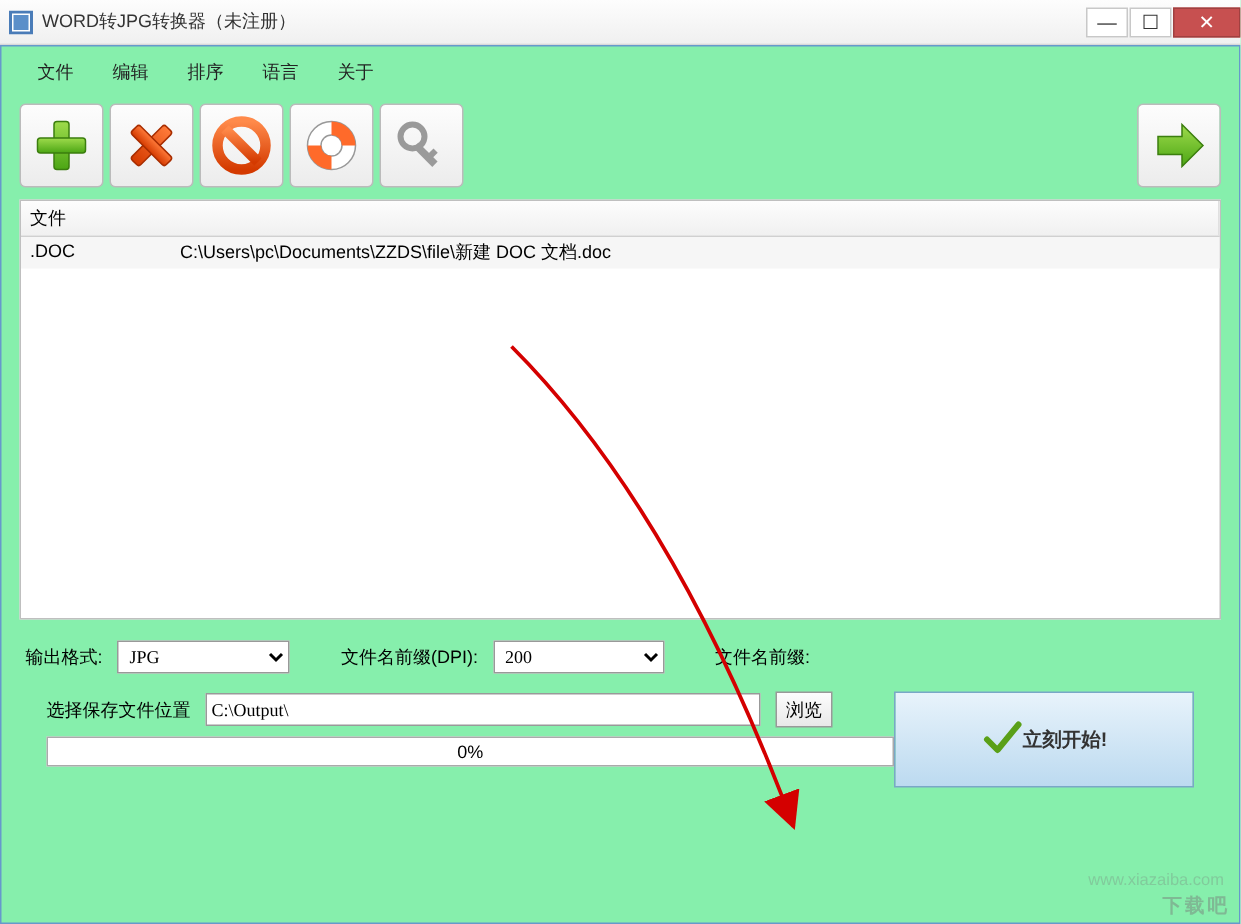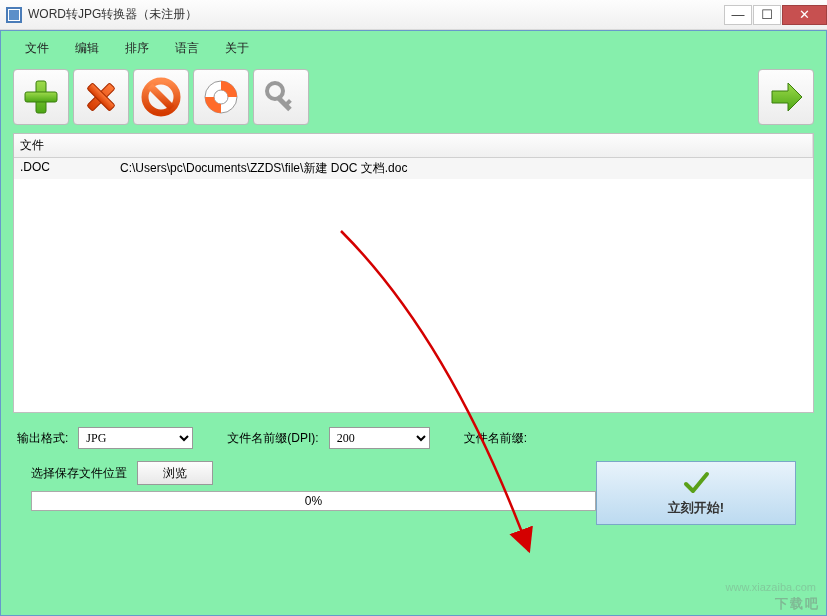--- a/index.html
+++ b/index.html
@@ -34,29 +34,29 @@
 .listrow:nth-child(odd) { background: #f6f6f6; }
 
 .opts { padding: 14px 14px 0; }
 .chkrow { margin-bottom: 14px; display: flex; align-items: center; gap: 6px; }
 .chkrow input { width: 14px; height: 14px; }
 
 .formrow { display: flex; align-items: center; gap: 10px; margin-bottom: 12px; font-size: 12px; }
 .formrow label { white-space: nowrap; }
 select, input[type=text] { font-size: 12px; padding: 2px 3px; border: 1px solid #999; background: #fff; font-family: Liberation Serif, serif; height: 22px; }
 .sel-fmt { width: 115px; }
-.sel-dpi { width: 101px; }
+.sel-dpi { width: 114px; }
 .inp-prefix { width: 115px; }
 .inp-out { width: 370px; }
-.btn-browse { width: 76px; height: 24px; border: 1px solid #999; background: linear-gradient(#fdfdfd,#e8e8e8); font-size: 12px; font-family: inherit; }
+.btn-browse { width: 38px; height: 24px; border: 1px solid #999; background: linear-gradient(#fdfdfd,#e8e8e8); font-size: 12px; font-family: inherit; }
 
 .bottomrow { display: flex; align-items: stretch; padding: 0 14px; }
 .leftbottom { flex: 1; }
 .progress { border: 1px solid #aaa; height: 20px; margin-top: 6px; display: flex; align-items: center; justify-content: center; font-size: 12px; background: #fff; }
-.startbtn { width: 200px; height: 64px; border: 1px solid #7aa7c7; background: linear-gradient(#e8f3fb,#bcdaf0); display: flex; flex-direction: column; align-items: center; justify-content: center; font-size: 13px; font-weight: bold; color: #333; cursor: pointer; }
+.startbtn { width: 200px; height: 64px; border: 1px solid #7aa7c7; background: linear-gradient(#e8f3fb,#bcdaf0); display: flex; align-items: center; justify-content: center; font-size: 13px; font-weight: bold; color: #333; cursor: pointer; }
 .startbtn svg { width: 28px; height: 28px; margin-bottom: 2px; }
 
 .arrow-annot { position: absolute; left: 330px; top: 190px; pointer-events: none; }
 
 .watermark { position: absolute; right: 6px; bottom: 2px; color: rgba(120,120,120,0.45); font-size: 13px; font-weight: bold; letter-spacing: 2px; pointer-events: none; }
 .watermark2 { position: absolute; right: 10px; bottom: 22px; color: rgba(120,120,120,0.3); font-size: 11px; pointer-events: none; margin-left: 36px; }
 </style>
 </head>
 <body>
 
@@ -172,20 +172,21 @@
       <label>文件名前缀(DPI):</label>
       <select class="sel-dpi"><option>200</option></select>
       <span style="width:14px"></span>
       <label>文件名前缀:</label>
     </div>
 
     <div class="bottomrow">
       <div class="leftbottom">
         <div class="formrow" style="margin-bottom:6px;">
           <label>选择保存文件位置</label>
+          <input type="text" class="inp-out" value="C:\Output\" style="">
           <button class="btn-browse">浏览</button>
         </div>
         <div class="progress">
           <span>0%</span>
         </div>
       </div>
       <div class="startbtn">
         <svg viewBox="0 0 28 28">
             <path d="M4 15 L11 22 L25 5" fill="none" stroke="#5aa018" stroke-width="4" stroke-linecap="round" stroke-linejoin="round"></path>
           </svg>

